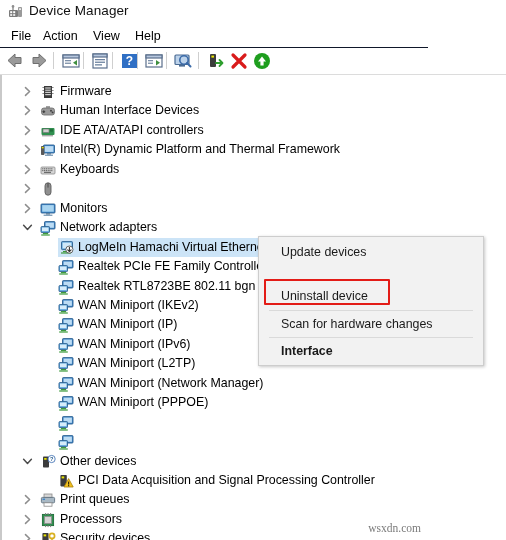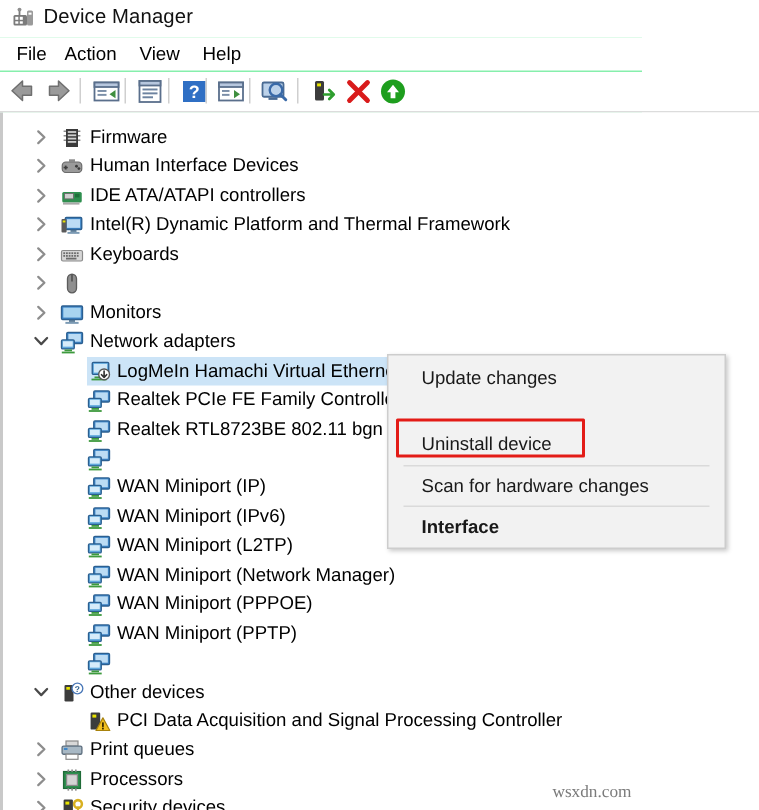--- a/index.html
+++ b/index.html
@@ -3,21 +3,21 @@
 <meta charset="utf-8">
 <style>
   html,body{margin:0;padding:0;}
   body{
     width:506px;height:540px;overflow:hidden;
     background:#ffffff;
     font-family:"Liberation Sans","DejaVu Sans",sans-serif;
     font-size:12px;color:#000;
     -webkit-font-smoothing:antialiased;
   }
-  #app{position:relative;width:428px;height:540px;background:#86efac;}
+  #app{position:relative;width:428px;height:540px;background:#0f172a;}
 
   
   .titlebar{position:absolute;left:0;top:0;width:506px;height:25px;background:#fff;}
   .title-icon{position:absolute;left:8px;top:4px;width:16px;height:16px;}
   .title-text{position:absolute;left:29px;top:3px;font-size:13.5px;color:#111;letter-spacing:.1px;}
 
   
   .menubar{position:absolute;left:0;top:25px;width:506px;height:22px;background:#fff;}
   .menu-item{position:absolute;top:3px;font-size:12.5px;color:#000;padding:1px 3px;cursor:default;}
 
@@ -348,20 +348,21 @@
         </div>
         <div class="row" style="top: 220.9px;">
           <span class="ico" style="left:56px"><svg width="16" height="16" viewBox="0 0 16 16">
               <rect x="4.5" y="1.6" width="10.5" height="7.4" rx=".8" fill="#3f86c8" stroke="#2b5f90" stroke-width=".9"></rect>
               <rect x="5.6" y="2.6" width="8.3" height="5.2" fill="#bcdcf4"></rect>
               <rect x="1" y="6.6" width="8.5" height="6" rx=".8" fill="#5fa8dc" stroke="#2b5f90" stroke-width=".9"></rect>
               <rect x="2" y="7.5" width="6.5" height="3.6" fill="#d6ecfa"></rect>
               <rect x="3" y="13" width="5" height="1.2" fill="#3d9a3d"></rect>
               <rect x="1.2" y="14.4" width="8.6" height="1.2" fill="#3d9a3d"></rect>
             </svg></span>
+          <span class="lbl" style="left:76px">WAN Miniport (IKEv2)</span>
         </div>
         <div class="row" style="top: 240.4px;">
           <span class="ico" style="left:56px"><svg width="16" height="16" viewBox="0 0 16 16">
               <rect x="4.5" y="1.6" width="10.5" height="7.4" rx=".8" fill="#3f86c8" stroke="#2b5f90" stroke-width=".9"></rect>
               <rect x="5.6" y="2.6" width="8.3" height="5.2" fill="#bcdcf4"></rect>
               <rect x="1" y="6.6" width="8.5" height="6" rx=".8" fill="#5fa8dc" stroke="#2b5f90" stroke-width=".9"></rect>
               <rect x="2" y="7.5" width="6.5" height="3.6" fill="#d6ecfa"></rect>
               <rect x="3" y="13" width="5" height="1.2" fill="#3d9a3d"></rect>
               <rect x="1.2" y="14.4" width="8.6" height="1.2" fill="#3d9a3d"></rect>
             </svg></span>
@@ -413,21 +414,20 @@
         </div>
         <div class="row" style="top: 337.6px;">
           <span class="ico" style="left:56px"><svg width="16" height="16" viewBox="0 0 16 16">
               <rect x="4.5" y="1.6" width="10.5" height="7.4" rx=".8" fill="#3f86c8" stroke="#2b5f90" stroke-width=".9"></rect>
               <rect x="5.6" y="2.6" width="8.3" height="5.2" fill="#bcdcf4"></rect>
               <rect x="1" y="6.6" width="8.5" height="6" rx=".8" fill="#5fa8dc" stroke="#2b5f90" stroke-width=".9"></rect>
               <rect x="2" y="7.5" width="6.5" height="3.6" fill="#d6ecfa"></rect>
               <rect x="3" y="13" width="5" height="1.2" fill="#3d9a3d"></rect>
               <rect x="1.2" y="14.4" width="8.6" height="1.2" fill="#3d9a3d"></rect>
             </svg></span>
-          <span class="lbl" style="left:76px">WAN Miniport (PPTP)</span>
         </div>
         <div class="row" style="top: 357.1px;">
           <span class="ico" style="left:56px"><svg width="16" height="16" viewBox="0 0 16 16">
               <rect x="4.5" y="1.6" width="10.5" height="7.4" rx=".8" fill="#3f86c8" stroke="#2b5f90" stroke-width=".9"></rect>
               <rect x="5.6" y="2.6" width="8.3" height="5.2" fill="#bcdcf4"></rect>
               <rect x="1" y="6.6" width="8.5" height="6" rx=".8" fill="#5fa8dc" stroke="#2b5f90" stroke-width=".9"></rect>
               <rect x="2" y="7.5" width="6.5" height="3.6" fill="#d6ecfa"></rect>
               <rect x="3" y="13" width="5" height="1.2" fill="#3d9a3d"></rect>
               <rect x="1.2" y="14.4" width="8.6" height="1.2" fill="#3d9a3d"></rect>
             </svg></span>
@@ -499,21 +499,21 @@
               <rect x="3.6" y="3.4" width="2.6" height="2" fill="#e8e400"></rect>
               <circle cx="12" cy="5" r="2.6" fill="none" stroke="#d8b020" stroke-width="1.7"></circle>
               <path d="M12 7.3 L12 13.4 M12 10 L13.8 10 M12 12 L13.4 12" stroke="#d8b020" stroke-width="1.5" stroke-linecap="round"></path>
             </svg></span>
           <span class="lbl" style="left:58px">Security devices</span>
         </div>
       </div>
   </div>
 
   <div class="ctxmenu">
-    <div class="ctx-item" style="top:4px">Update changes</div>
+    <div class="ctx-item" style="top:4px">Update devices</div>
     <div class="ctx-item" style="top:48px">Uninstall device</div>
     <div class="ctx-sep" style="top:73px"></div>
     <div class="ctx-item" style="top:76px">Scan for hardware changes</div>
     <div class="ctx-sep" style="top:100px"></div>
     <div class="ctx-item bold" style="top:103px">Interface</div>
   </div>
   <div class="ctx-highlight"></div>
 
   <div class="watermark">wsxdn.com</div>
 

